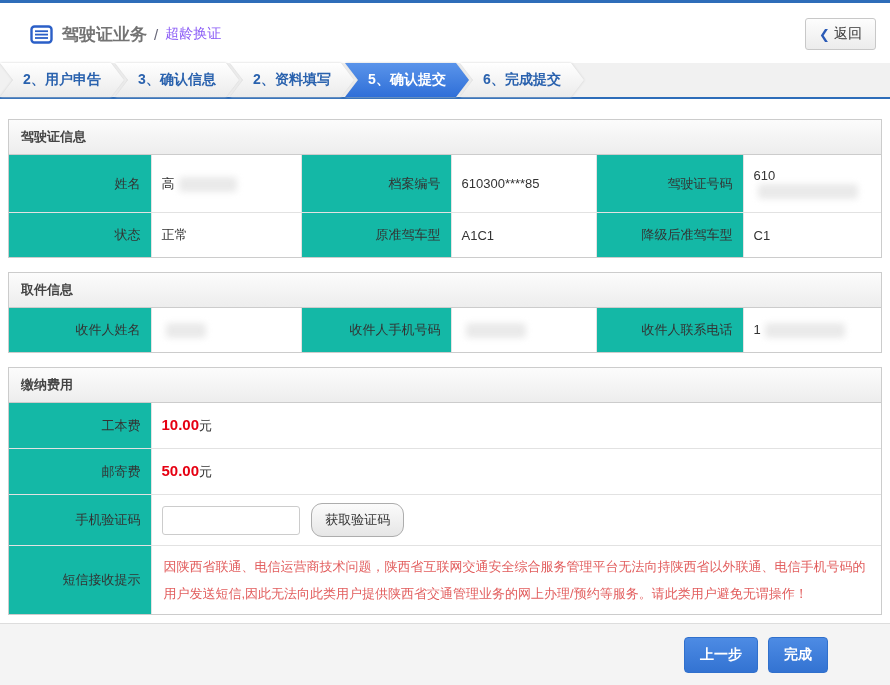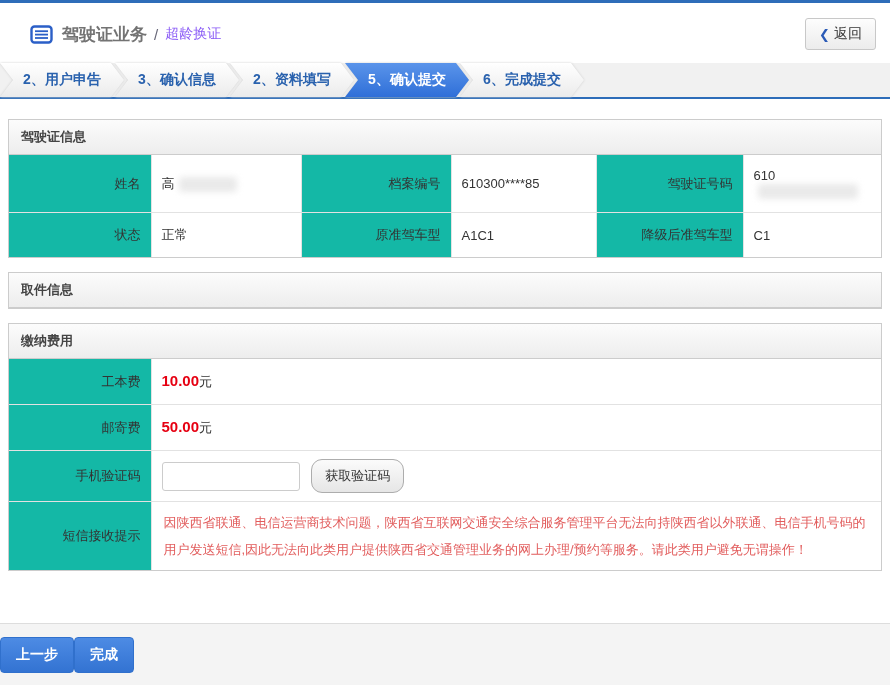--- a/index.html
+++ b/index.html
@@ -74,22 +74,22 @@
     border-radius:11px; padding:7px 13px; font-size:13px; color:#333; cursor:pointer;
     font-family:inherit;
   }
   .sms-tip { color:#e25d5d; line-height:27px; font-size:13px; }
   td.sms-cell { padding:7px 12px; }
 
   
   .footer {
     position:absolute; left:0; right:0; bottom:0; height:62px;
     background:#f4f4f4; border-top:1px solid #ddd;
-    display:flex; align-items:center; 
-    padding-right:62px; 
+    display:flex; align-items:center; justify-content:flex-end;
+    padding-right:62px; gap:10px;
   }
   .btn-primary {
     background:linear-gradient(#4d8be4,#3373d2); color:#fff;
     border:1px solid #3070cc; border-radius:4px; padding:8px 15px;
     font-size:14px; font-weight:bold; cursor:pointer; font-family:inherit;
   }
 </style>
 </head>
 <body>
 
@@ -168,20 +168,28 @@
   <table>
     <colgroup>
         <col style="width:142px">
         <col style="width:150px">
         <col style="width:150px">
         <col style="width:145px">
         <col style="width:147px">
         <col>
       </colgroup>
     <tbody>
+        <tr>
+      <td class="lbl">收件人姓名</td>
+      <td class="val"><span></span><span class="blur" style="width:40px"></span></td>
+      <td class="lbl">收件人手机号码</td>
+      <td class="val"><span></span><span class="blur" style="width:60px"></span></td>
+      <td class="lbl">收件人联系电话</td>
+      <td class="val"><span>1</span><span class="blur" style="width:80px"></span></td>
+    </tr>
   </tbody>
     </table>
 </div>
 
 <div class="section">
   <div class="section-title">缴纳费用</div>
   <table>
     <colgroup>
         <col style="width:142px">
         <col>

